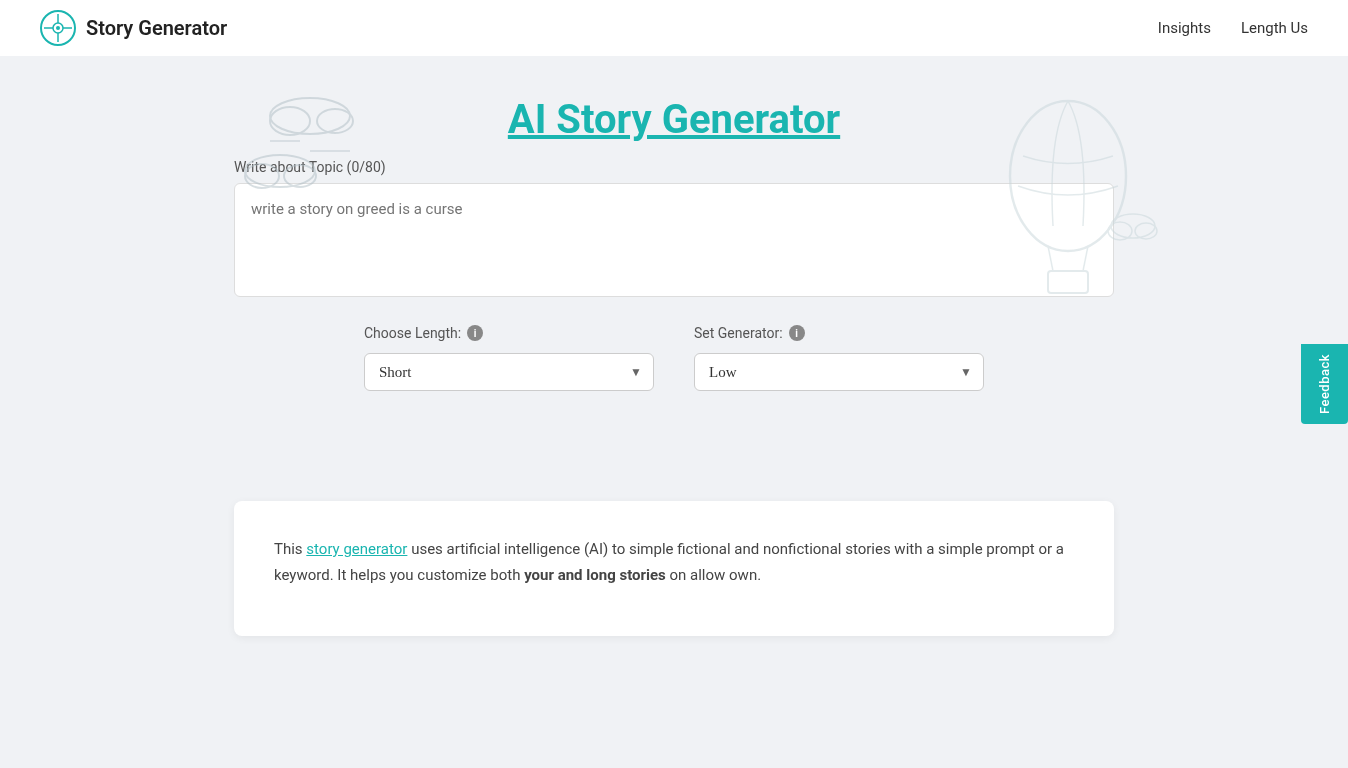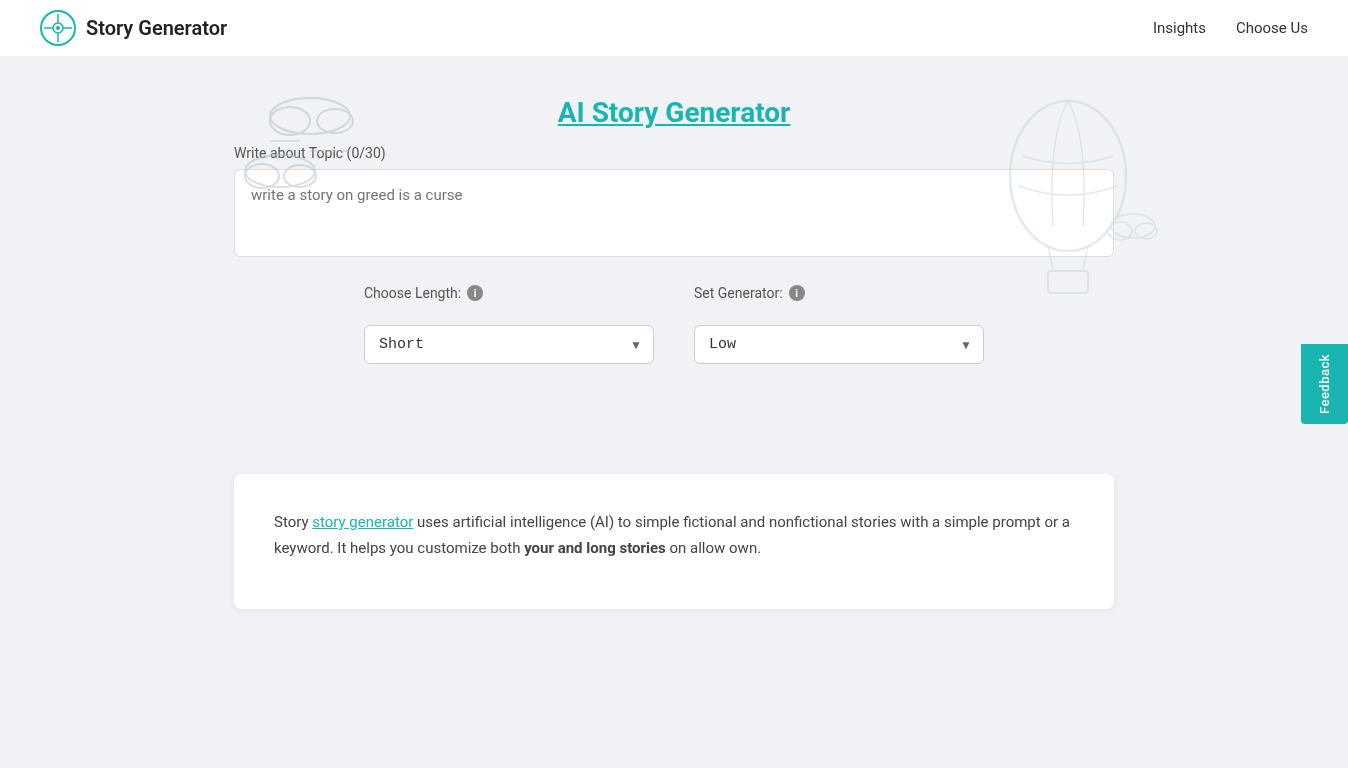--- a/index.html
+++ b/index.html
@@ -83,21 +83,21 @@
     
     .hero {
       background-color: #f0f2f5;
       padding: 40px 40px 50px;
       text-align: center;
       position: relative;
       overflow: hidden;
     }
 
     .hero-title {
-      font-size: 28px;
+      font-size: 40px;
       font-weight: 700;
       color: #1ab5b0;
       text-decoration: underline;
       margin-bottom: 16px;
     }
 
     .hero-desc {
       font-size: 15px;
       color: #555;
       max-width: 900px;
@@ -135,37 +135,37 @@
     }
 
     .topic-textarea {
       width: 100%;
       padding: 16px;
       border: 1px solid #ddd;
       border-radius: 6px;
       font-size: 15px;
       color: #999;
       resize: none;
-      height: 88px;
+      height: 114px;
       outline: none;
       background: #fff;
       font-family: inherit;
     }
 
     .controls-row {
       display: flex;
       gap: 40px;
       margin-top: 24px;
       justify-content: center;
     }
 
     .control-group {
       display: flex;
       flex-direction: column;
-      gap: 24px;
+      gap: 12px;
       flex: 1;
       max-width: 290px;
     }
 
     .control-label {
       font-size: 14px;
       color: #555;
       display: flex;
       align-items: center;
       gap: 6px;
@@ -194,21 +194,21 @@
       padding: 10px 36px 10px 14px;
       border: 1px solid #ccc;
       border-radius: 6px;
       font-size: 15px;
       color: #333;
       background: #fff;
       appearance: none;
       -webkit-appearance: none;
       cursor: pointer;
       outline: none;
-      font-family: Liberation Mono, monospace;
+      font-family: Liberation Serif, serif;
     }
 
     .select-arrow {
       position: absolute;
       right: 12px;
       top: 50%;
       transform: translateY(-50%);
       pointer-events: none;
       color: #666;
       font-size: 12px;
@@ -286,21 +286,21 @@
       <circle cx="18" cy="18" r="2" fill="#1ab5b0"></circle>
       <line x1="4" y1="18" x2="13" y2="18" stroke="#1ab5b0" stroke-width="1.5"></line>
       <line x1="23" y1="18" x2="32" y2="18" stroke="#1ab5b0" stroke-width="1.5"></line>
       <line x1="18" y1="4" x2="18" y2="13" stroke="#1ab5b0" stroke-width="1.5"></line>
       <line x1="18" y1="23" x2="18" y2="32" stroke="#1ab5b0" stroke-width="1.5"></line>
     </svg>
     <span class="header-title">Story Generator</span>
   </div>
   <nav class="header-nav">
     <a class="nav-link" href="#">Insights</a>
-    <a class="nav-link" href="#">Choose Us</a>
+    <a class="nav-link" href="#">Length Us</a>
   </nav>
 </header>
 
 <div class="feedback-tab-wrapper">
   <div class="feedback-tab-inner">Feedback</div>
 </div>
 
 <section class="hero">
 
   <div class="deco-left">
@@ -337,21 +337,21 @@
 
       <ellipse cx="165" cy="150" rx="22" ry="12" stroke="#c8d6da" stroke-width="1.5" fill="none"></ellipse>
       <ellipse cx="152" cy="155" rx="12" ry="9" stroke="#c8d6da" stroke-width="1.5" fill="none"></ellipse>
       <ellipse cx="178" cy="155" rx="11" ry="8" stroke="#c8d6da" stroke-width="1.5" fill="none"></ellipse>
     </svg>
   </div>
 
   <h1 class="hero-title">AI Story Generator</h1>
 
   <div class="form-area">
-    <label class="form-label">Write about Topic (0/30)</label>
+    <label class="form-label">Write about Topic (0/80)</label>
     <textarea class="topic-textarea" placeholder="write a story on greed is a curse" style=""></textarea>
 
     <div class="controls-row">
 
       <div class="control-group">
         <label class="control-label">
           <span>Choose Length:</span>
           <span class="info-icon">i</span>
         </label>
         <div class="select-wrapper">
@@ -381,21 +381,21 @@
     </div>
 
   </div>
 </section>
 
 <div class="divider"></div>
 
 <div class="bottom-section">
   <div class="intro-section">
     <p class="intro-text">
-      <span>Story </span>
+      <span>This </span>
       <a href="#">story generator</a>
       <span> uses artificial intelligence (AI) to simple fictional and nonfictional stories with a simple prompt or a keyword. It helps you customize both </span>
       <strong>your and long stories</strong>
       <span> on allow own.</span>
     </p>
 
   </div>
 </div>
 
 </body></html>

